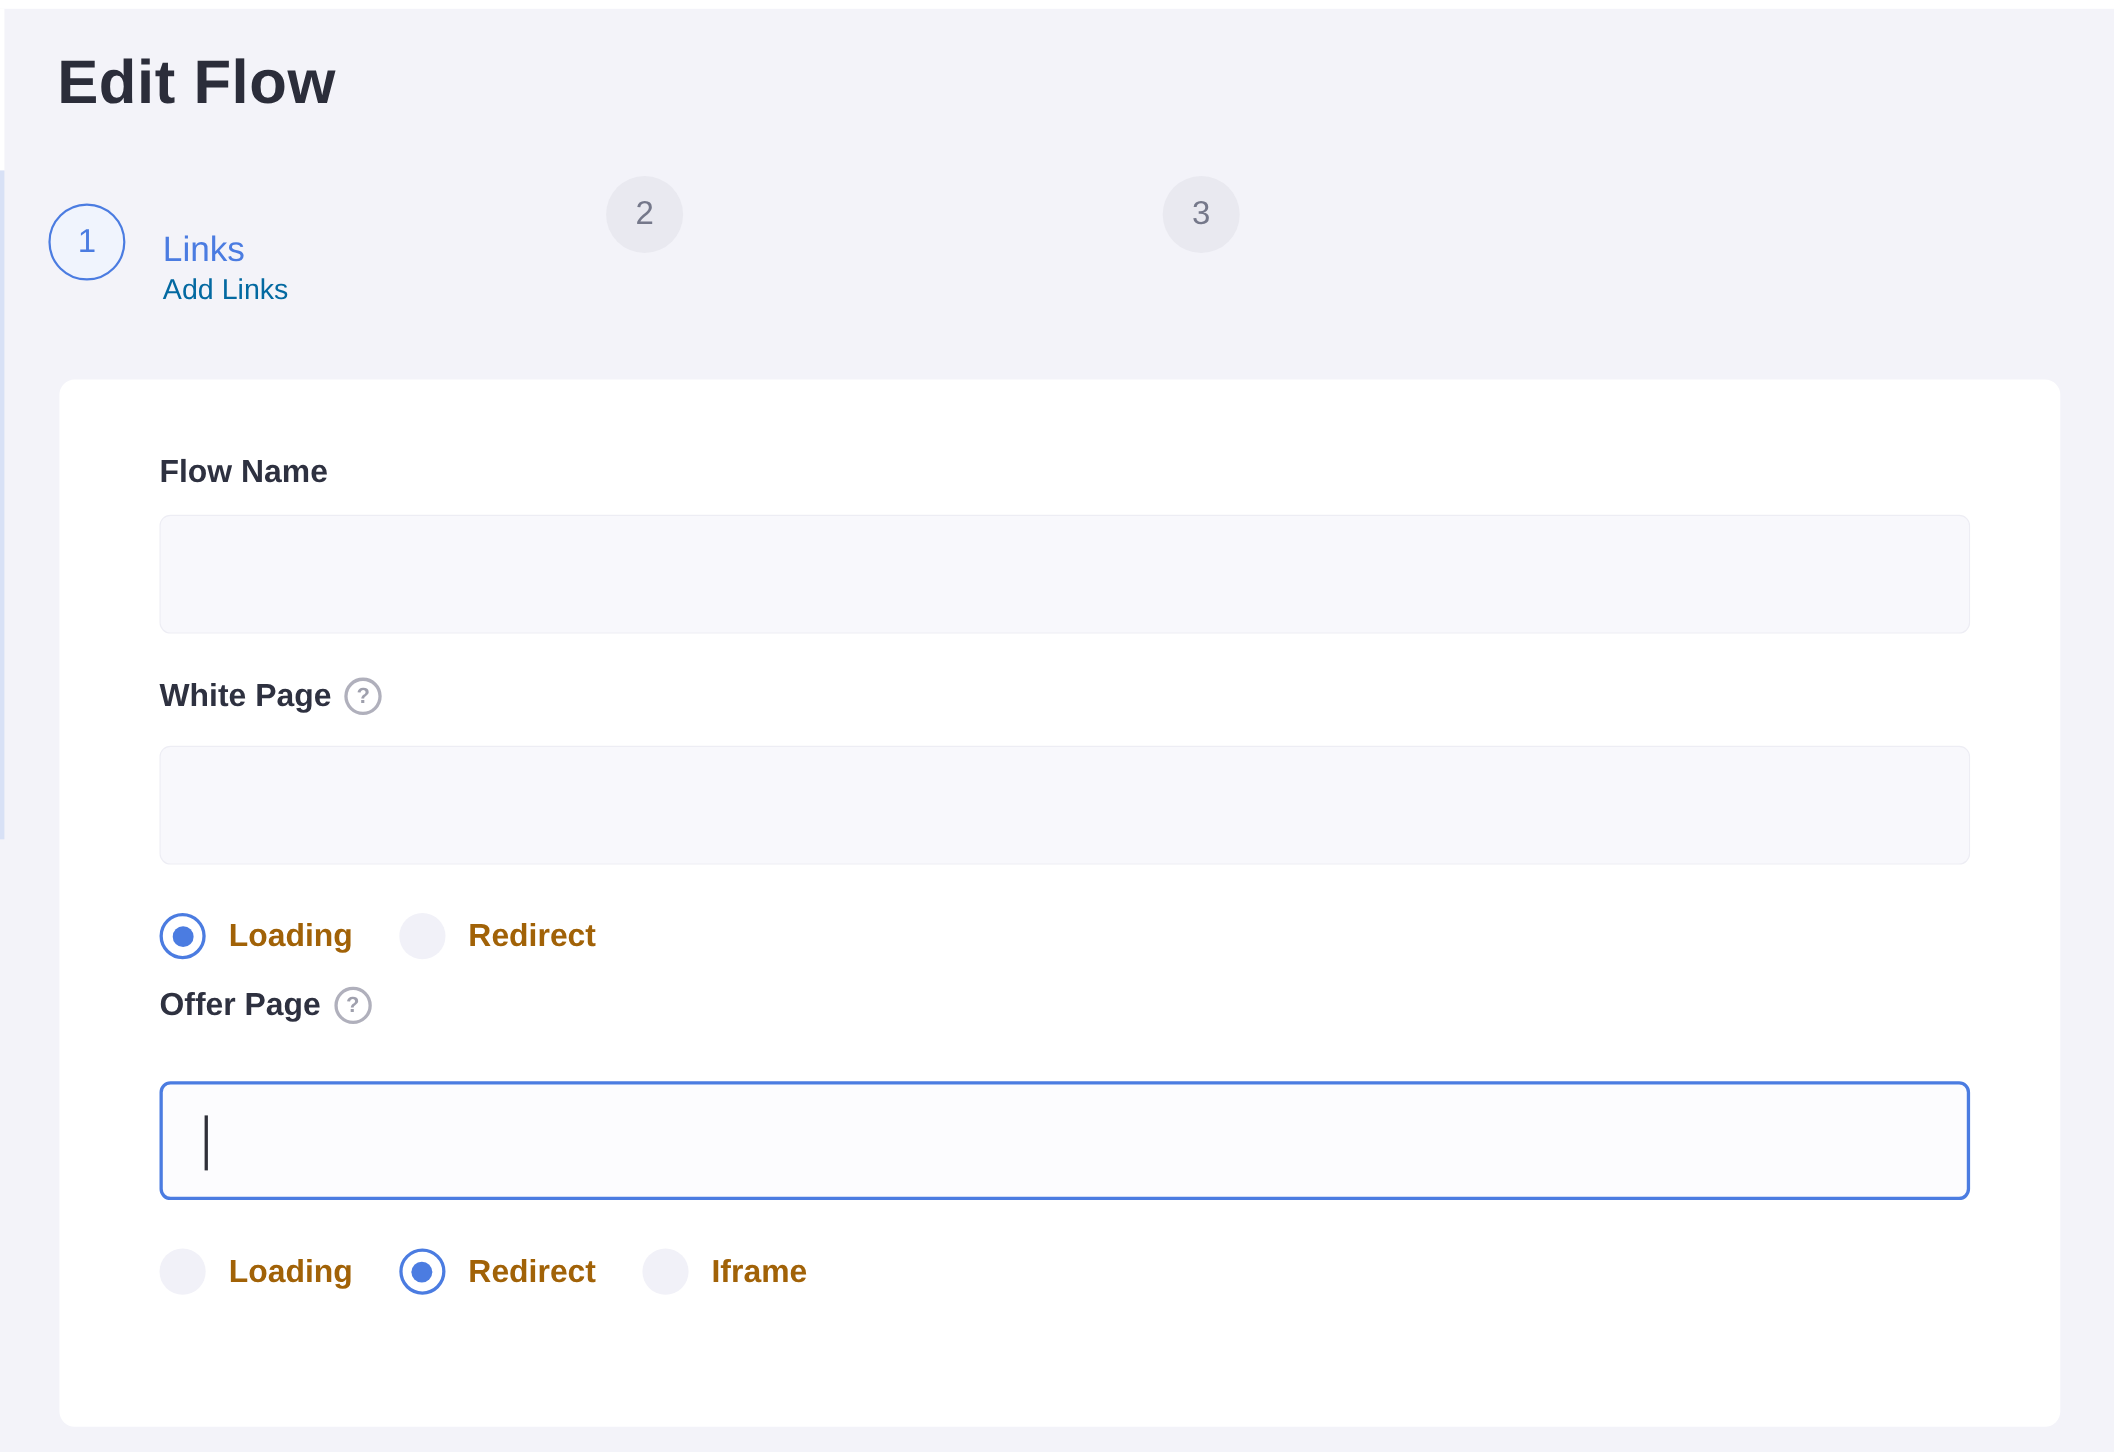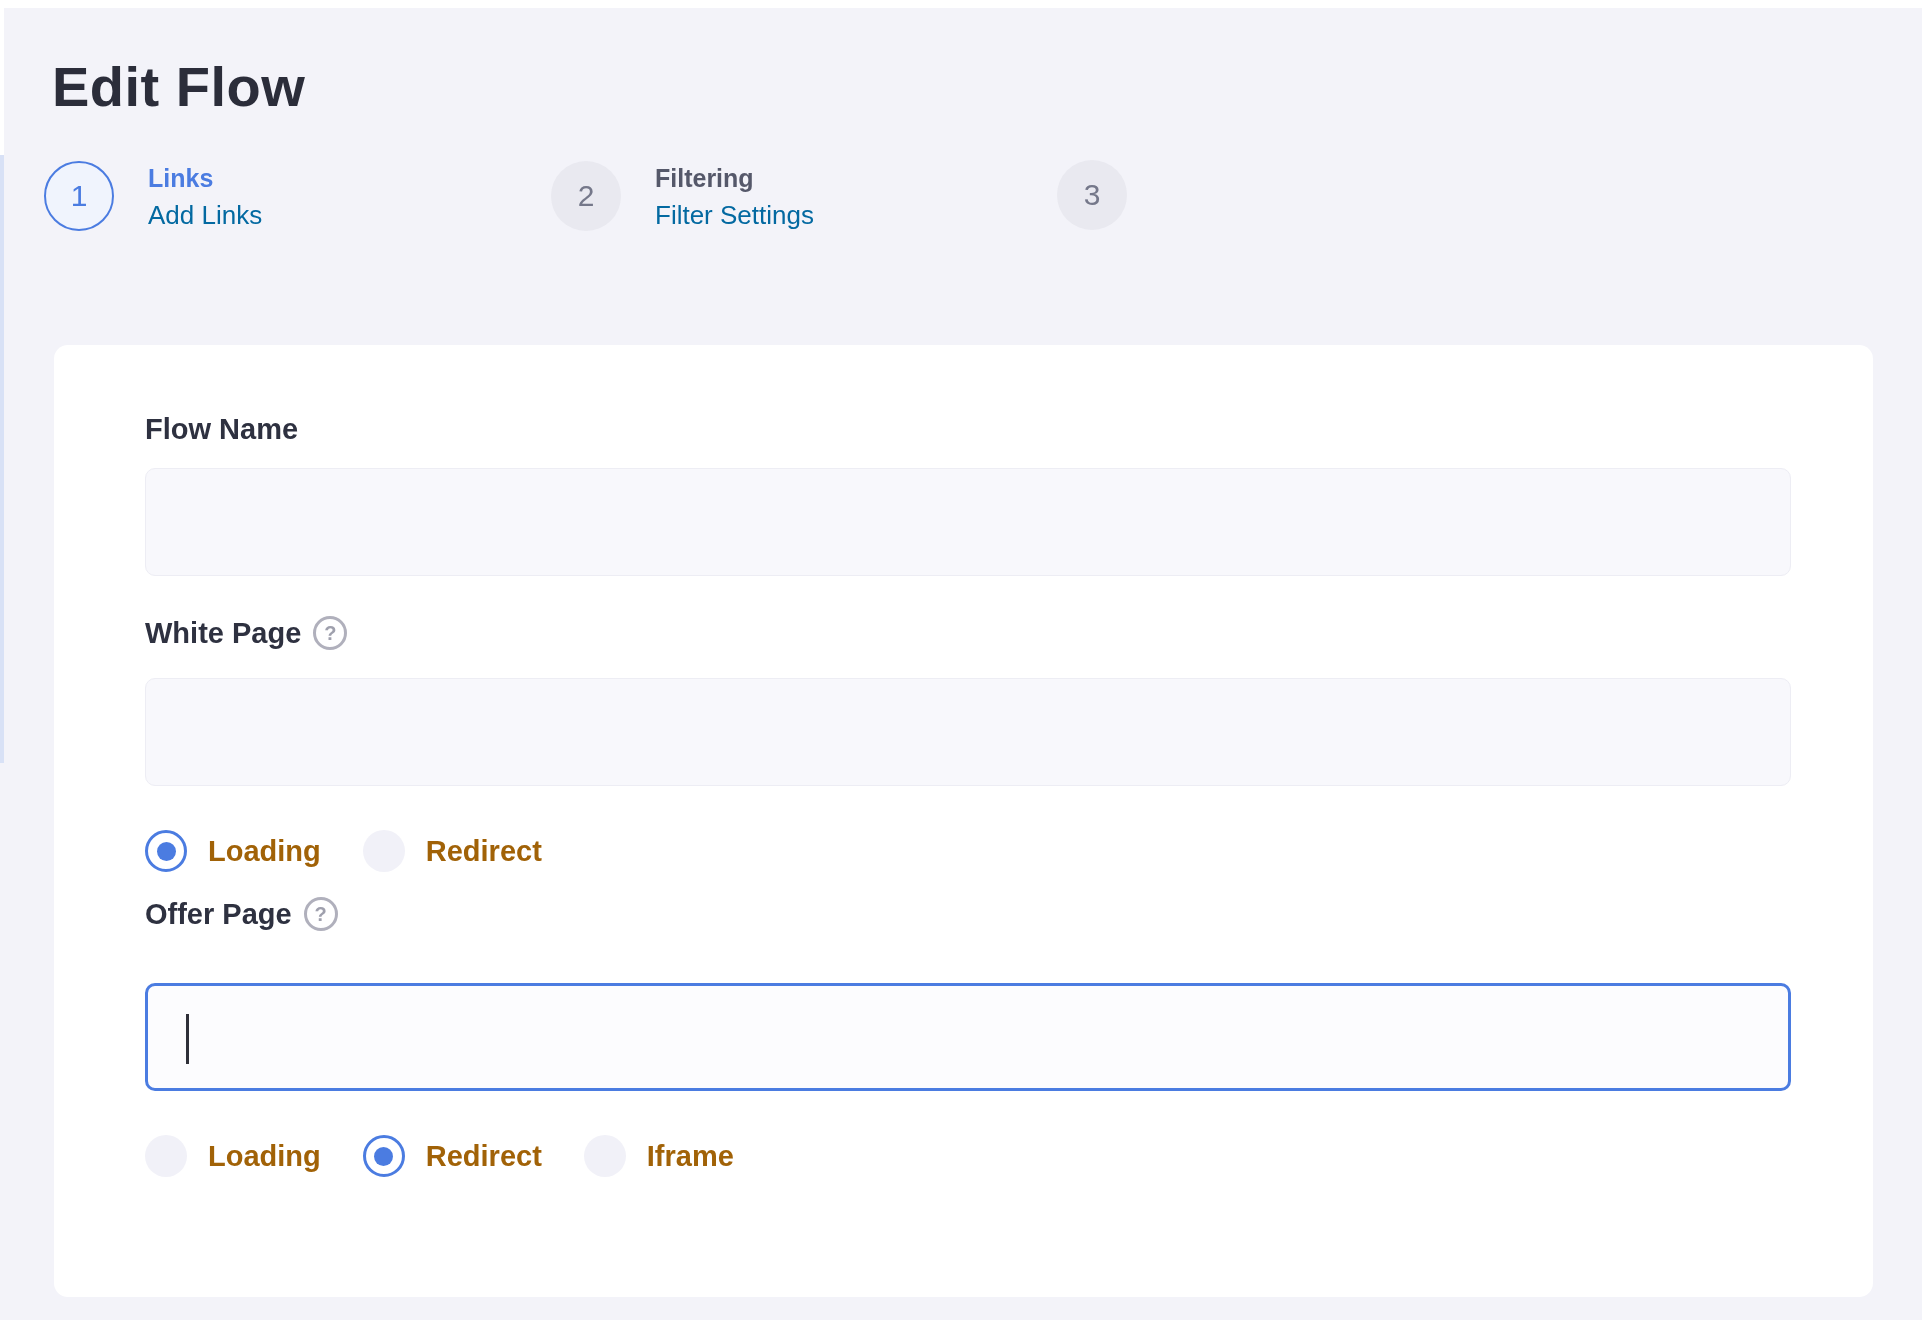--- a/index.html
+++ b/index.html
@@ -10,21 +10,21 @@
     font-family: "Liberation Sans", sans-serif;
     color: #2e3140;
     overflow: hidden;
   }
 
   .top-strip { position: absolute; left: 0; top: 0; width: 1922px; height: 8px; background: #ffffff; }
   .left-strip-white { position: absolute; left: 0; top: 8px; width: 4px; height: 147px; background: #ffffff; }
   .left-strip-blue { position: absolute; left: 0; top: 155px; width: 4px; height: 608px; background: #d8e1f6; }
 
   .page-title {
-    position: absolute; left: 52px; top: 54px;
+    position: absolute; left: 52px; top: 42px;
     font-size: 56px; font-weight: 800; color: #2b2d3a;
     letter-spacing: 0.5px;
   }
 
   
   .step {
     position: absolute; top: 160px;
     display: flex; align-items: center;
     cursor: pointer;
   }
@@ -41,21 +41,21 @@
   .step-circle.active {
     background: #f0f4fd;
     border: 2px solid #4b7ce1;
     color: #4b7ce1;
   }
   .step-circle.inactive {
     background: #e9e9f0;
     color: #75788a;
   }
   .step-text { margin-left: 34px; }
-  .step-title { font-size: 25px; font-weight: 700; color: #55586a; line-height: 36px; }
+  .step-title { font-size: 32px; font-weight: 400; color: #55586a; line-height: 36px; margin-top: 48px; }
   .step-title.active { color: #4b7ce1; }
   .step-subtitle { font-size: 26px; font-weight: 400; color: #0369a1; line-height: 33px; margin-top: 3px; }
 
   
   .card {
     position: absolute; left: 54px; top: 345px;
     width: 1819px; height: 952px;
     background: #ffffff; border-radius: 14px;
   }
 
@@ -126,24 +126,20 @@
   <div class="step-text">
     <div class="step-title active">Links</div>
     <div class="step-subtitle">Add Links</div>
   </div>
 </div>
 
 <div class="step step-2">
   <div class="step-circle inactive">
     <span>2</span>
   </div>
-  <div class="step-text">
-    <div class="step-title">Filtering</div>
-    <div class="step-subtitle">Filter Settings</div>
-  </div>
 </div>
 
 <div class="step step-3">
   <div class="step-circle inactive">
     <span>3</span>
   </div>
 </div>
 
 <div class="card">
 

